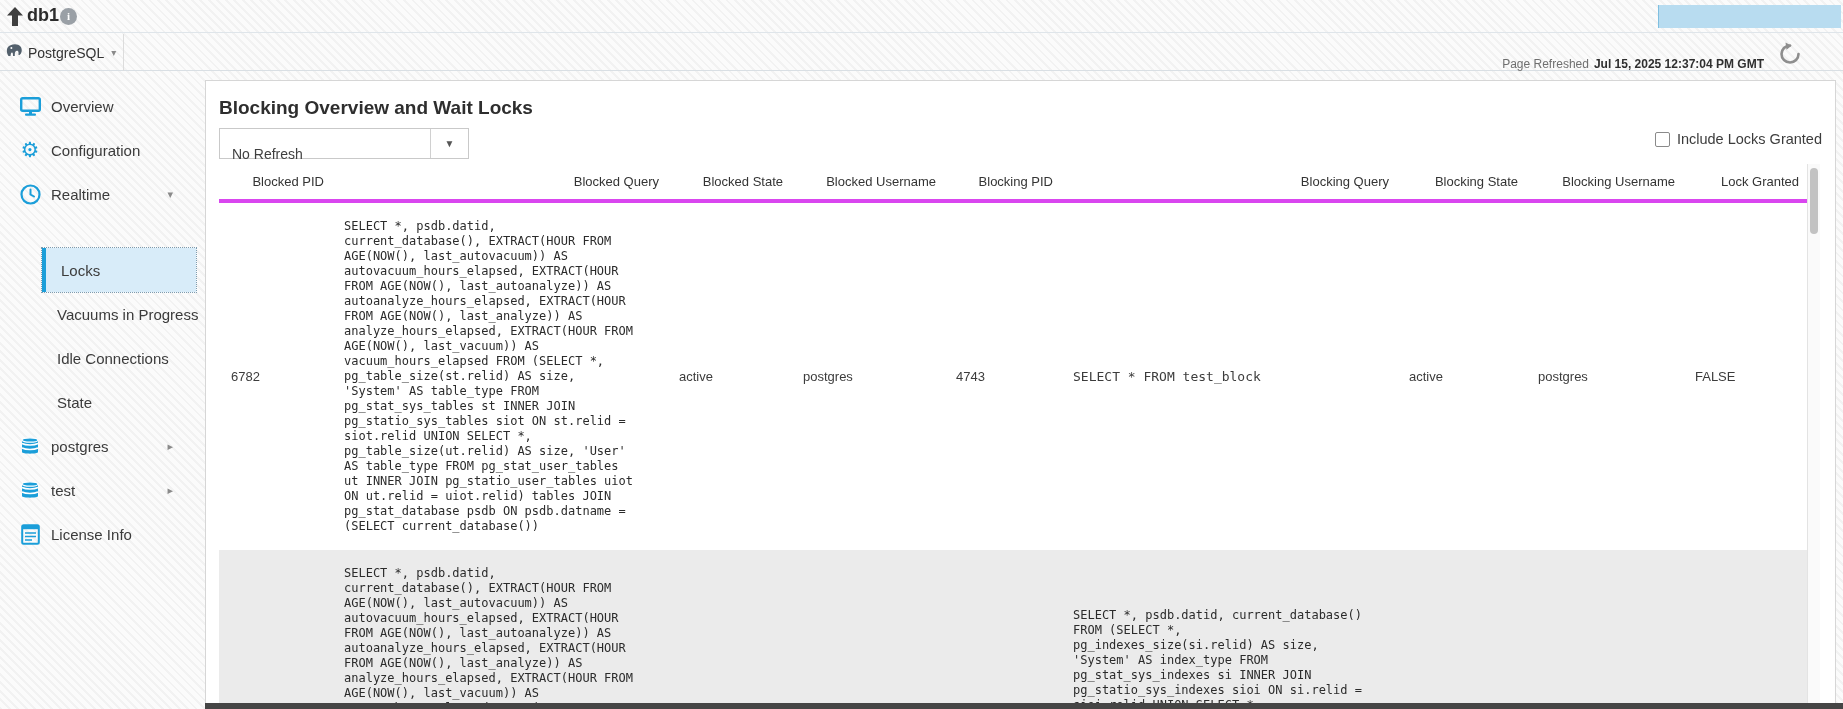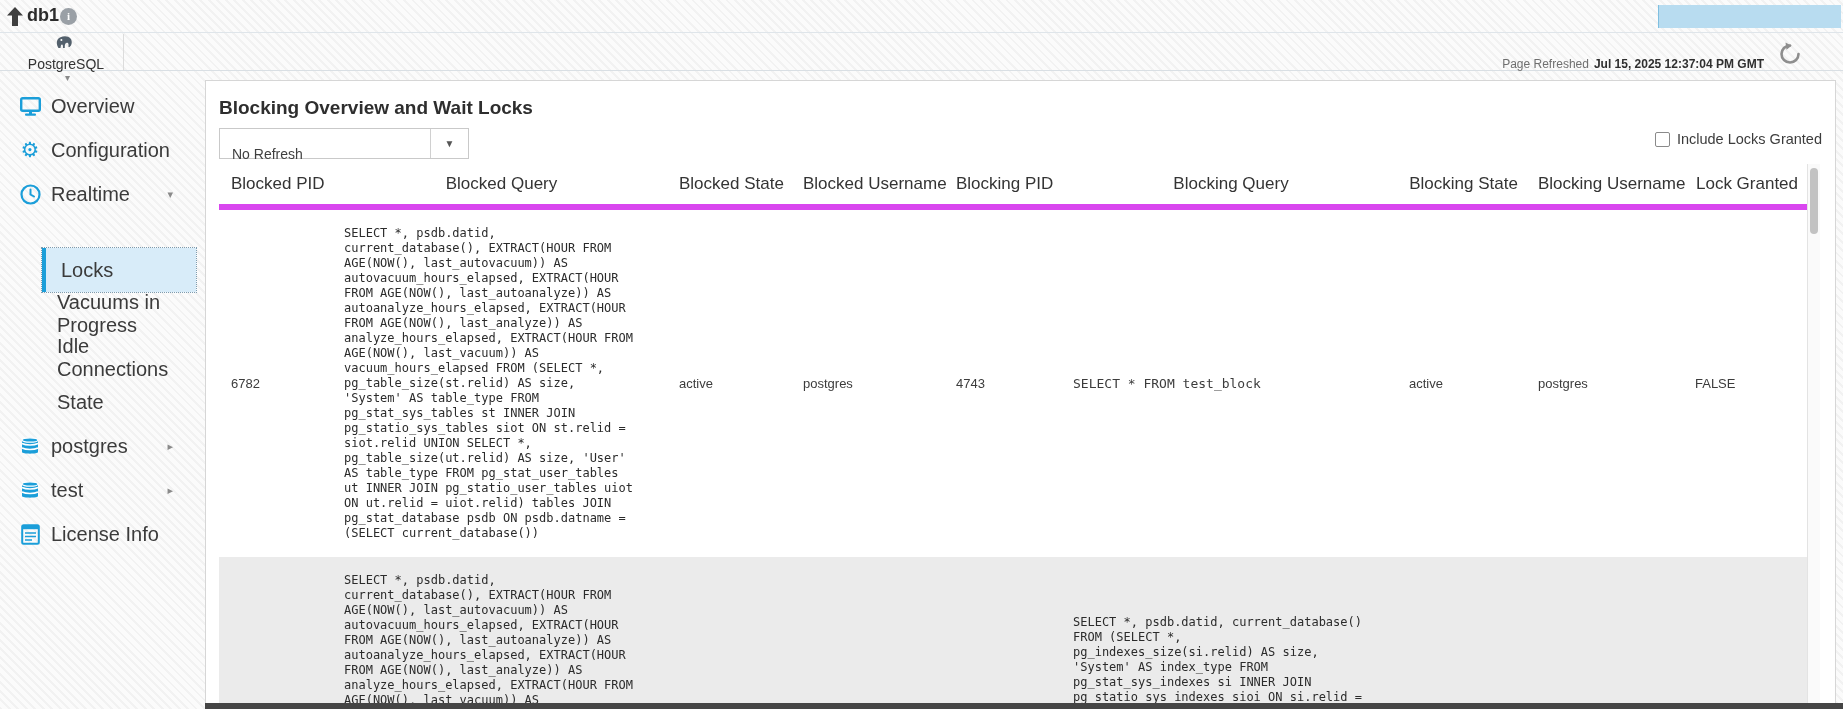--- a/index.html
+++ b/index.html
@@ -13,54 +13,54 @@
   .topbar { position:absolute; top:0; left:0; right:0; height:33px; border-bottom:1px solid #dfe5ea; }
   .up-arrow { position:absolute; left:7px; top:7px; }
   .db-title { position:absolute; left:27px; top:5px; font-size:18px; font-weight:bold; color:#2b2b2b; }
   .info-badge { position:absolute; left:60px; top:8px; width:17px; height:17px; border-radius:50%;
     background:#9aa0a6; color:#fff; font-size:11px; font-weight:bold; text-align:center; line-height:17px;
     font-family:"Liberation Serif", serif; }
   .hl-box { position:absolute; right:2px; top:5px; width:183px; height:23px; background:#b8dcf0; border-left:1px solid #7fbfe0; }
   
   .toolbar { position:absolute; top:34px; left:0; right:0; height:37px; border-bottom:1px solid #d9dfe4; }
   .server-select { position:absolute; left:0; top:0; width:124px; height:37px; border-right:1px solid #dcdcdc;
-    display:flex; align-items:center; padding-left:5px; cursor:pointer;flex-direction:column; }
+    display:flex; align-items:center; padding-left:5px; cursor:pointer; }
   .server-label { font-size:14px; color:#333; margin-left:4px; }
   .server-caret { font-size:10px; color:#8a8a8a; margin-left:7px; }
   .refresh-area { position:absolute; right:40px; top:0; height:37px; display:flex; align-items:flex-end; gap:5px; }
   .refreshed-label { font-size:12px; color:#6f6f6f; }
   .refreshed-time { font-size:12px; color:#2f2f2f; font-weight:bold; }
   .refresh-icon { margin-left:8px; cursor:pointer; }
   
   .sidebar { position:absolute; left:0; top:71px; width:205px; bottom:0; padding-top:13px; }
   .nav-item { height:44px; display:flex; align-items:center; padding-left:19px; position:relative; cursor:pointer; }
   .nav-item .ico { width:22px; display:flex; justify-content:center; }
-  .nav-label { font-size:20px; color:#3b3b3b; margin-left:10px; }
+  .nav-label { font-size:15px; color:#3b3b3b; margin-left:10px; }
   .nav-caret { position:absolute; right:32px; color:#8a8a8a; font-size:11px; }
   .nav-child { height:44px; display:flex; align-items:center; padding-left:57px; cursor:pointer; }
   .nav-child .nav-label { margin-left:0; }
   .nav-child.selected { margin-left:42px; padding-left:15px; width:154px; background:#d8ecf9;
     outline:1px dotted #7d9cb0; border-left:4px solid #1b9ed9; height:44px;margin-top:32px; }
   .gear-glyph { font-family:"DejaVu Sans", sans-serif; font-size:21px; color:#1b9ed9; line-height:20px; }
   
   .panel { position:absolute; left:205px; top:80px; width:1631px; height:920px;
     background:#ffffff; border:1px solid #d6d6d6; }
   .panel-title { position:absolute; left:13px; top:16px; font-size:19px; font-weight:bold; color:#2e2e2e; }
   .refresh-select { position:absolute; left:13px; top:47px; width:250px; height:31px; background:#fff;
     border:1px solid #c9c9c9; display:flex; align-items:center; cursor:pointer; }
   .refresh-select-value { flex:1; padding-left:12px; font-size:14px; color:#3f3f3f;margin-top:20px; }
   .refresh-select-caretbox { width:38px; height:100%; border-left:1px solid #d0d0d0; display:flex;
     align-items:center; justify-content:center; color:#555; font-size:10px; }
   .include-locks { position:absolute; right:13px; top:50px; display:flex; align-items:center; gap:7px; }
   .checkbox { width:15px; height:15px; border:1px solid #8a8a8a; border-radius:2px; background:#fff; cursor:pointer; }
   .include-locks-label { font-size:14.5px; color:#3c3c3c; }
   
   table.locks { position:absolute; left:13px; top:83px; border-collapse:collapse; table-layout:fixed; width:1588px; }
-  table.locks th { font-size:17px; font-weight:normal; color:#343434; text-align:center;
-    padding:10px 8px 10px 12px; border-bottom:6px solid #d946ef; white-space:nowrap; }
+  table.locks th { font-size:13px; font-weight:normal; color:#343434; text-align:right;
+    padding:10px 8px 10px 12px; border-bottom:4px solid #d946ef; white-space:nowrap; }
   table.locks td { font-size:13px; color:#3c3c3c; padding:4px 8px 4px 12px; vertical-align:middle; }
   td.q { font-family:"DejaVu Sans Mono", monospace; }
   td.q pre { font-family:"DejaVu Sans Mono", monospace; font-size:12px; line-height:15px; color:#2b2b2b; white-space:pre; }
   tr.row1 td.q { padding-top:16px; padding-bottom:16px; }
   tr.row2 { background:#ebebeb; }
   tr.row2 td { vertical-align:top; }
   tr.row2 td.q.blocked { padding-top:16px; }
   tr.row2 td.q.blocking { padding-top:58px; }
   .c1{width:113px}.c2{width:335px}.c3{width:124px}.c4{width:153px}.c5{width:117px}
   .c6{width:336px}.c7{width:129px}.c8{width:157px}.c9{width:124px}

